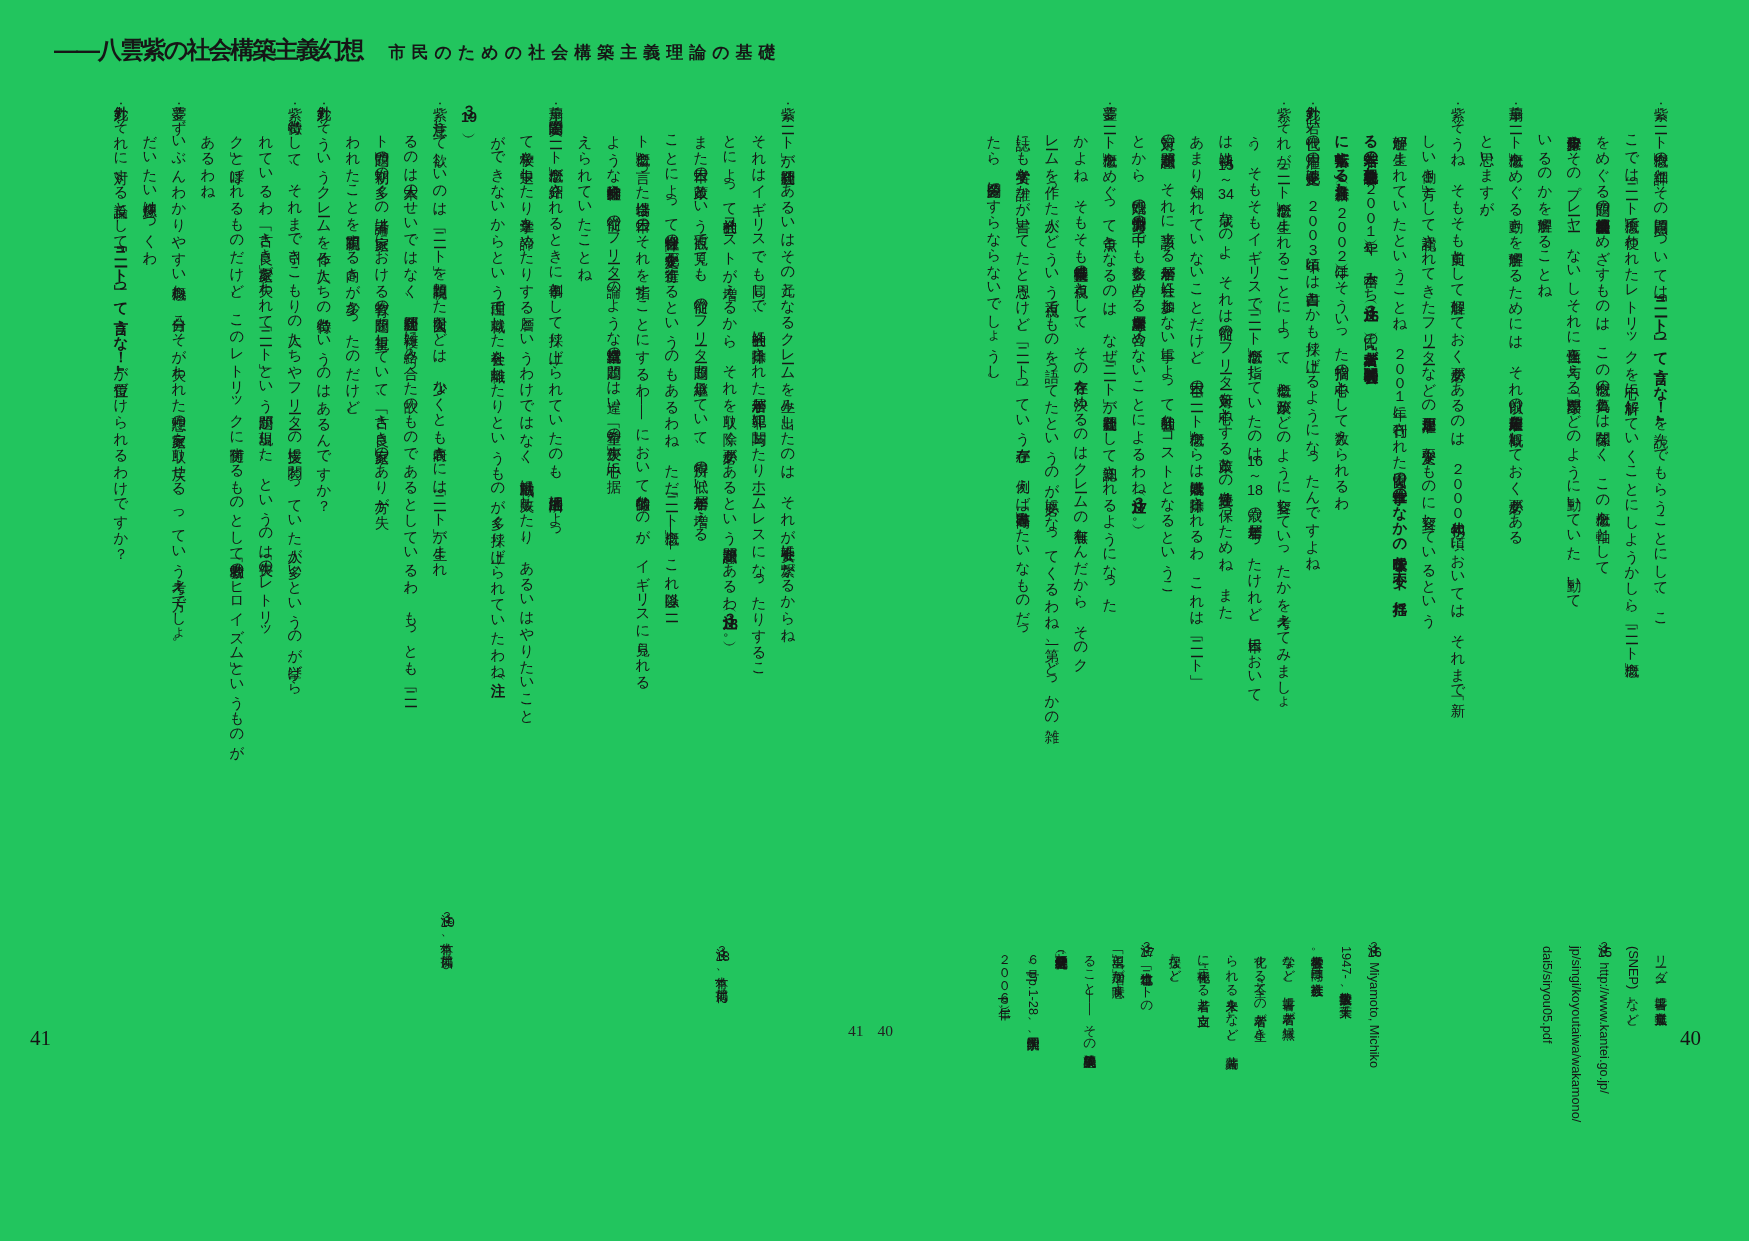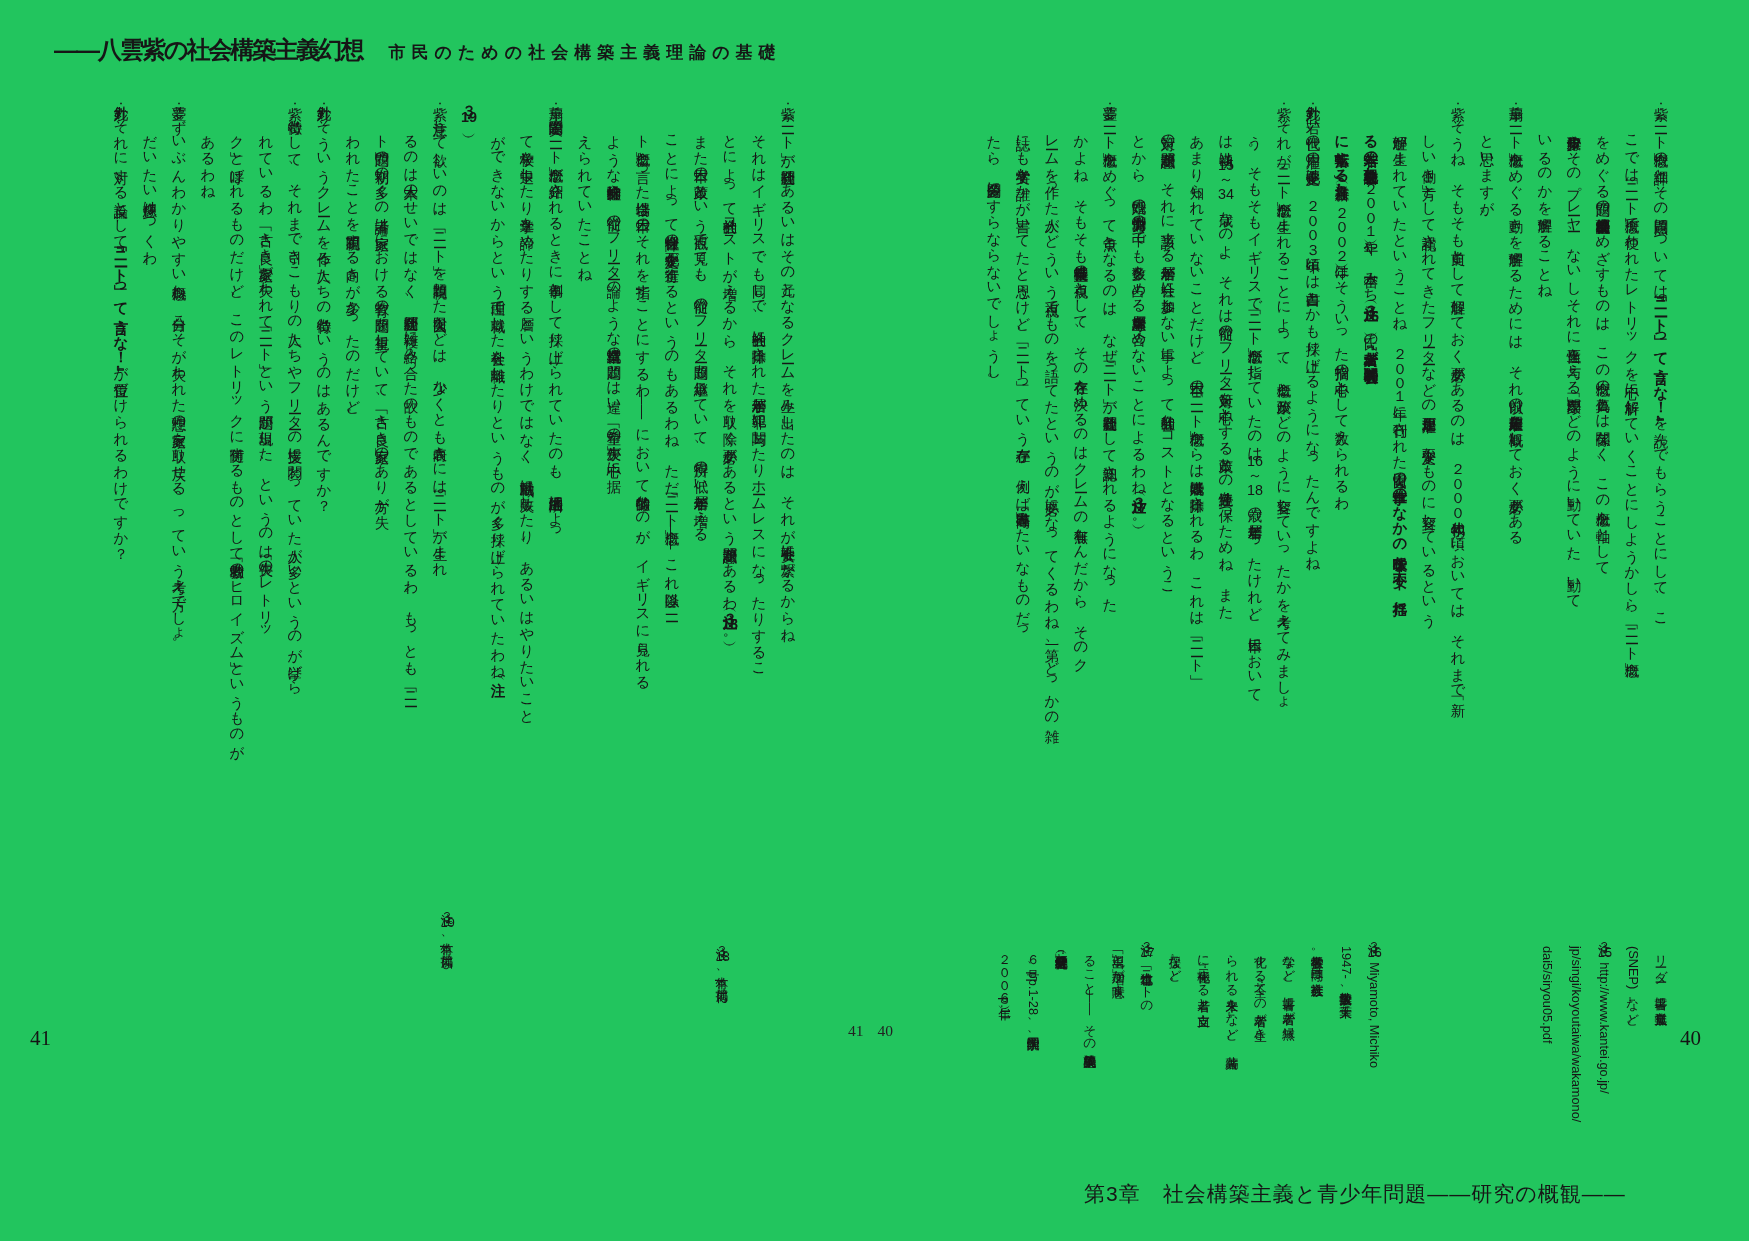--- a/index.html
+++ b/index.html
@@ -132,15 +132,14 @@
 
   <div id="pn41" class="pagenum">41</div>
 
   <div id="pn40" class="pagenum">40</div>
 
   <div id="pn-gutter">
     <span>41</span>
     <span>40</span>
   </div>
 
-  <div id="footer">第3章　社会構築主義と青少年問題――研究の概観――</div>
 
 </div>
 
 </body></html>

